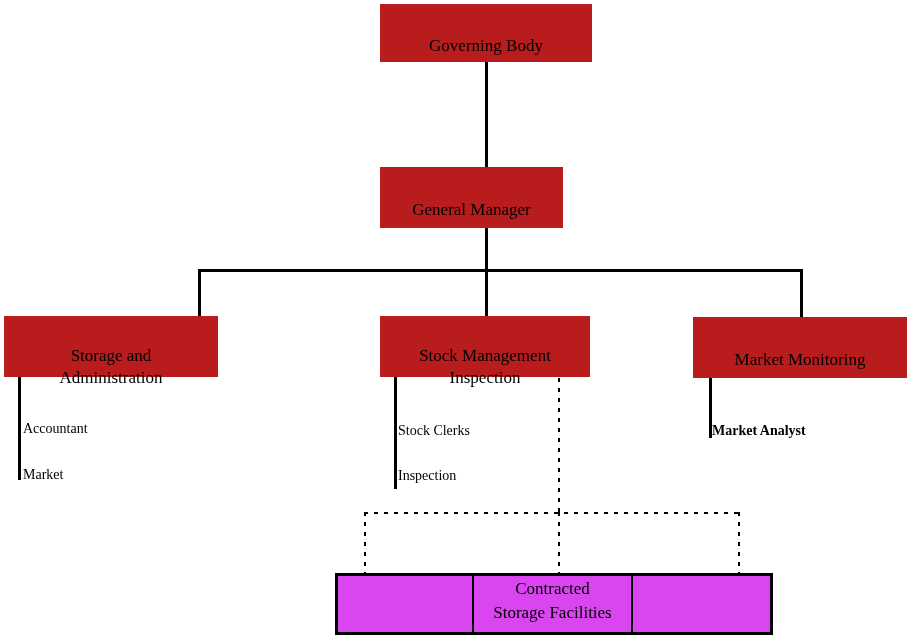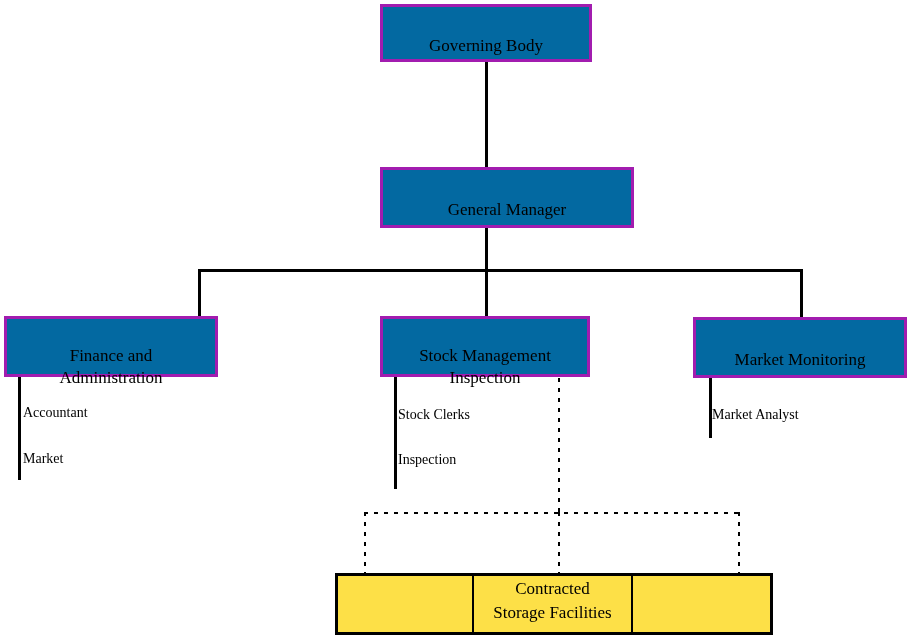--- a/index.html
+++ b/index.html
@@ -12,22 +12,22 @@
     width: 913px;
     height: 641px;
     background: #ffffff;
     font-family: "Liberation Serif", "DejaVu Serif", serif;
     color: #000000;
     overflow: hidden;
   }
   .box {
     position: absolute;
     box-sizing: border-box;
-    border: 3px solid #a21caf;
-    background: #0369a1;
+    border: 3px solid #b91c1c;
+    background: #b91c1c;
     text-align: center;
     font-size: 17px;
     line-height: 1.3;
     white-space: pre-line;
   }
   .vline {
     position: absolute;
     width: 3px;
     background: #000000;
   }
@@ -44,34 +44,35 @@
   .hdot {
     position: absolute;
     height: 2px;
     background: repeating-linear-gradient(to right, #000000 0 4px, transparent 4px 10px);
   }
   .staff {
     position: absolute;
     font-size: 14px;
     line-height: 1.1;
     white-space: nowrap;
+    margin-top: 16px;
   }
   
   .node-governing   { left: 380px; top: 4px;   width: 212px; height: 58px; padding-top: 6px; }
-  .node-general     { left: 380px; top: 167px; width: 254px; height: 61px; padding-top: 7px; }
+  .node-general     { left: 380px; top: 167px; width: 183px; height: 61px; padding-top: 7px; }
   .node-finance     { left: 4px;   top: 316px; width: 214px; height: 61px; padding-top: 4px; }
   .node-stock       { left: 380px; top: 316px; width: 210px; height: 61px; padding-top: 4px; }
   .node-market      { left: 693px; top: 317px; width: 214px; height: 61px; padding-top: 7px; }
   
   .storage-table {
     position: absolute;
     left: 335px; top: 573px; width: 438px; height: 62px;
     box-sizing: border-box;
     border: 3px solid #000000;
-    background: #fde047;
+    background: #d946ef;
     display: flex;
   }
   .storage-cell {
     box-sizing: border-box;
     height: 100%;
   }
   .storage-cell-left   { width: 134px; }
   .storage-cell-middle { width: 161px; border-left: 2px solid #000000; border-right: 2px solid #000000;
                          text-align: center; font-size: 17px; line-height: 1.4; white-space: pre-line; padding-top: 1px; }
   .storage-cell-right  { width: 137px; flex: 1; }
@@ -99,38 +100,38 @@
 
   <div class="box node-governing">
     <span>Governing Body</span>
   </div>
 
   <div class="box node-general">
     <span>General Manager</span>
   </div>
 
   <div class="box node-finance">
-    <span>Finance and
+    <span>Storage and
 Administration</span>
   </div>
 
   <div class="box node-market">
     <span>Market Monitoring</span>
   </div>
 
   <div class="box node-stock">
     <span>Stock Management
 Inspection</span>
   </div>
 
   <div class="staff" style="left:23px; top:405px;">Accountant</div>
   <div class="staff" style="left:23px; top:451px;">Market</div>
   <div class="staff" style="left:398px; top:407px;">Stock Clerks</div>
   <div class="staff" style="left:398px; top:452px;">Inspection</div>
-  <div class="staff" style="left:712px; top:407px;">Market Analyst</div>
+  <div class="staff" style="left:712px; top:407px;font-weight:bold;">Market Analyst</div>
 
   <div class="storage-table">
     <div class="storage-cell storage-cell-left"></div>
     <div class="storage-cell storage-cell-middle">Contracted
 Storage Facilities</div>
     <div class="storage-cell storage-cell-right"></div>
   </div>
 
 </div>
 

